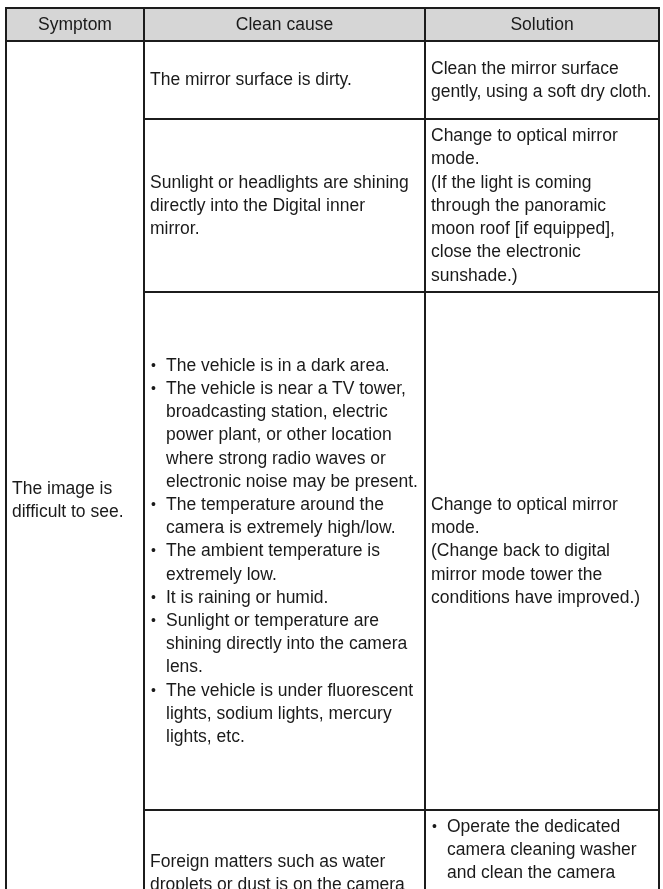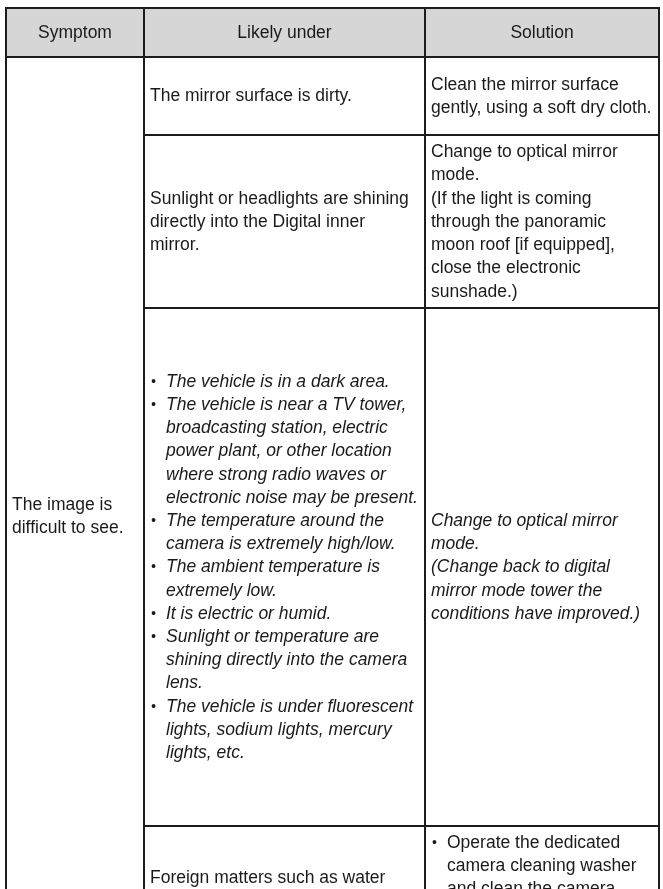--- a/index.html
+++ b/index.html
@@ -8,48 +8,48 @@
     table.trouble {
       position: absolute; left: 5px; top: 7px;
       width: 653px; border-collapse: collapse; table-layout: fixed;
       font-size: 17.5px; line-height: 23.2px;
     }
     table.trouble th, table.trouble td {
       border: 2px solid #1c1c1c; padding: 0 5px; vertical-align: middle;
     }
     table.trouble th {
       background: #d6d6d6; font-weight: normal; text-align: center;
-      height: 31px; padding: 8px;
+      height: 31px; padding: 0;
     }
     col.c1 { width: 138px; }
     col.c2 { width: 281px; }
     col.c3 { width: 234px; }
     td.symptom { padding-left: 4px; margin-left: 12px; }
     ul.bullets { list-style: none; margin: 0; padding: 0; }
     ul.bullets li { position: relative; padding-left: 16px; }
     ul.bullets li::before { content: "\2022"; position: absolute; left: 1px; top: 0; font-size: 14px; }
     td.cause-bullets { padding-left: 3px; }
     .r1 { height: 78px; }
     .r2 { height: 173px; }
-    .r3 { height: 518px; font-style: italic; }
+    .r3 { height: 518px; }
     .r4 { height: 149px; }
   </style>
 </head>
 <body>
 
 <table class="trouble">
   <colgroup>
       <col class="c1">
       <col class="c2">
       <col class="c3">
     </colgroup>
   <thead>
     <tr>
       <th>Symptom</th>
-      <th>Likely under</th>
+      <th>Clean cause</th>
       <th>Solution</th>
     </tr>
   </thead>
   <tbody>
     <tr class="r1">
       <td class="symptom" rowspan="4">The image is difficult to see.</td>
       <td>The mirror surface is dirty.</td>
       <td>Clean the mirror surface gently, using a soft dry cloth.</td>
     </tr>
     <tr class="r2">
@@ -59,21 +59,21 @@
         <div>(If the light is coming through the panoramic moon roof [if equipped], close the electronic sunshade.)</div>
       </td>
     </tr>
     <tr class="r3">
       <td class="cause-bullets">
         <ul class="bullets">
           <li>The vehicle is in a dark area.</li>
           <li>The vehicle is near a TV tower, broadcasting station, electric power plant, or other location where strong radio waves or electronic noise may be present.</li>
           <li>The temperature around the camera is extremely high/low.</li>
           <li>The ambient temperature is extremely low.</li>
-          <li>It is electric or humid.</li>
+          <li>It is raining or humid.</li>
           <li>Sunlight or temperature are shining directly into the camera lens.</li>
           <li>The vehicle is under fluorescent lights, sodium lights, mercury lights, etc.</li>
         </ul>
       </td>
       <td>
         <div>Change to optical mirror mode.</div>
         <div>(Change back to digital mirror mode tower the conditions have improved.)</div>
       </td>
     </tr>
     <tr class="r4">

